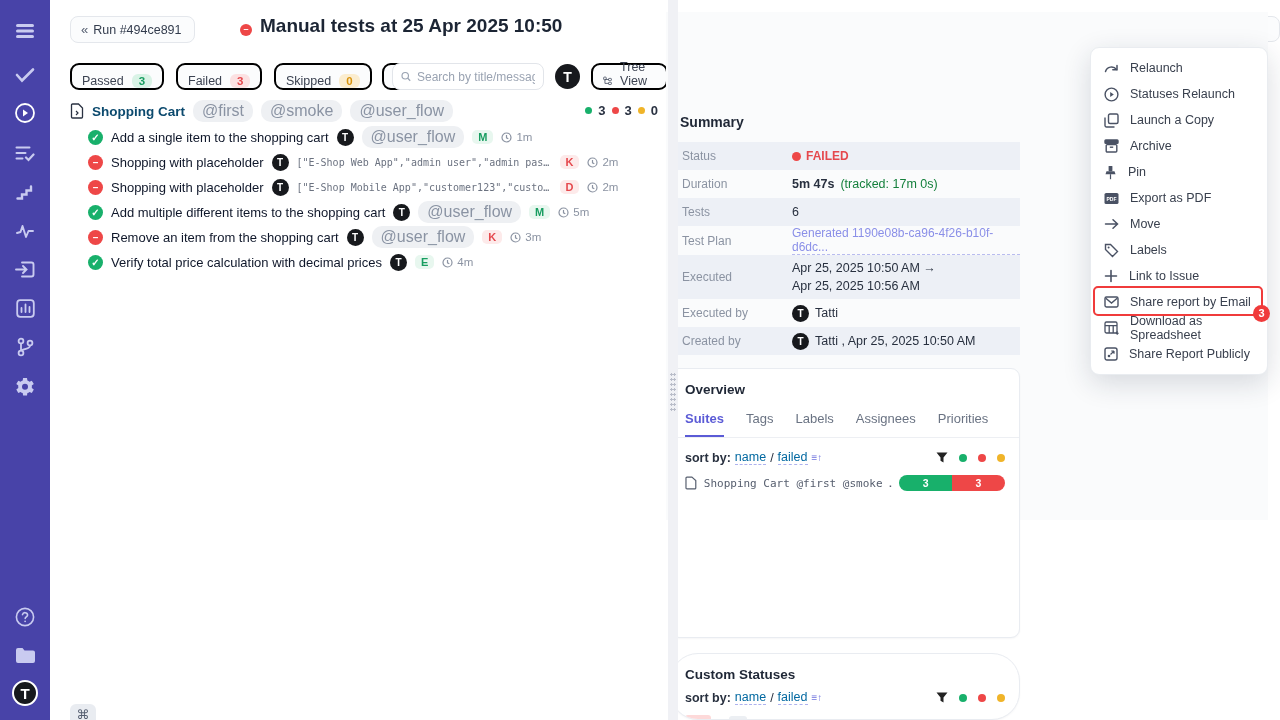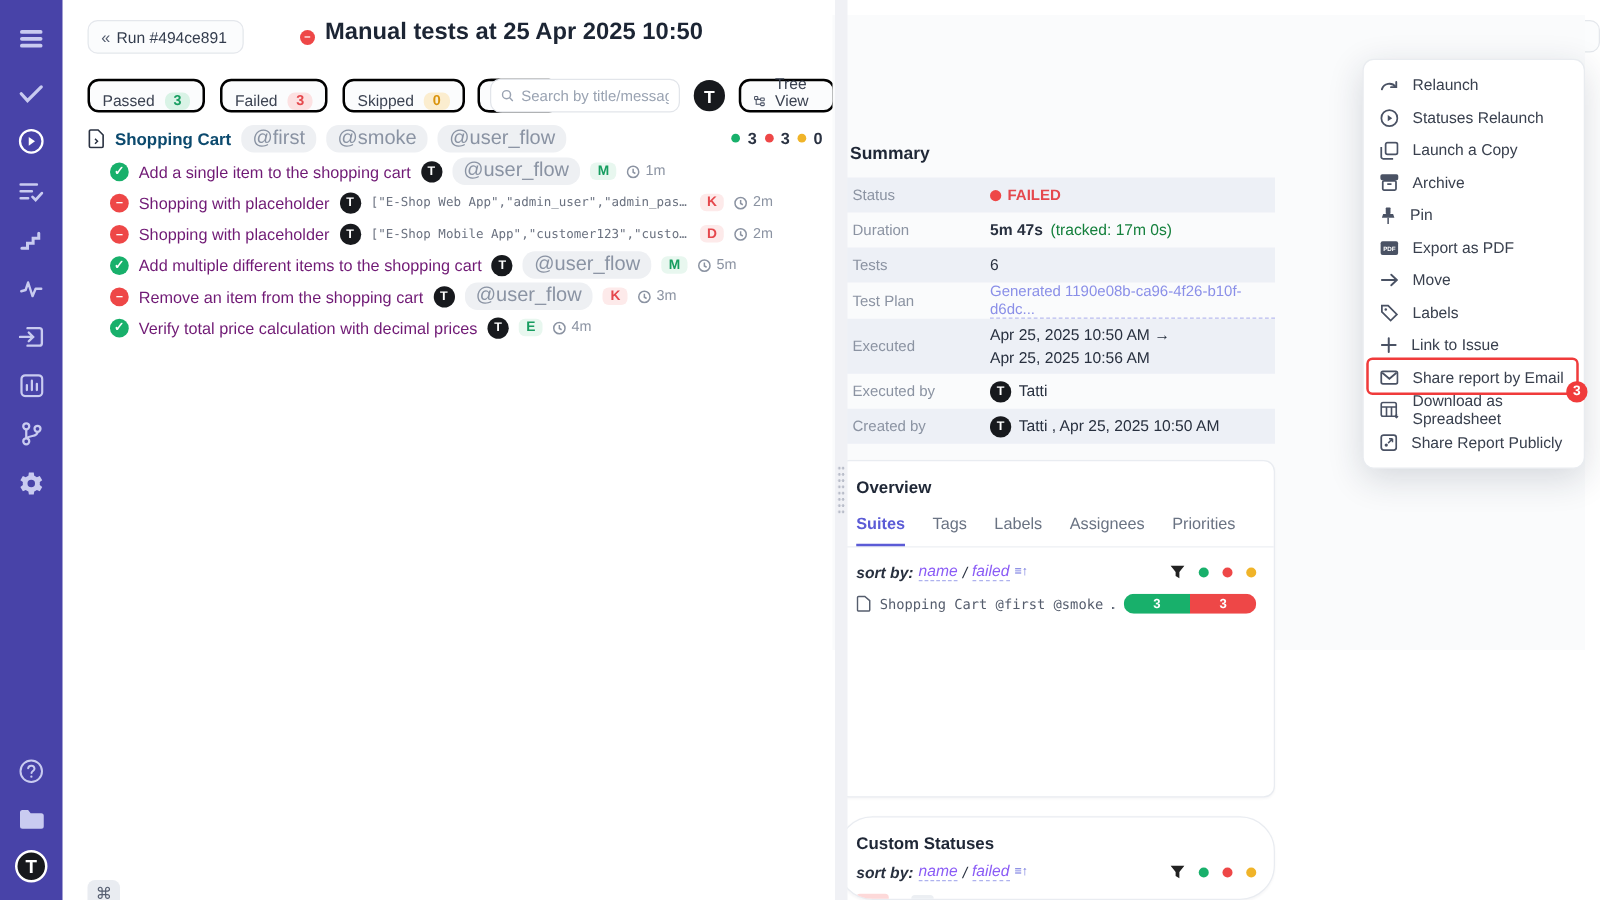--- a/index.html
+++ b/index.html
@@ -40,21 +40,21 @@
   #testlist { position:absolute; left:50px; top:98px; width:618px; height:600px; background:#fff; }
   .suite-row { position:absolute; left:20px; top:3px; width:590px; height:20px; display:flex; align-items:center; gap:8px; cursor:pointer; }
   .suite-name { font-size:13.5px; font-weight:bold; color:#0c4a6e; }
   .tagpill { background:#eef0f3; color:#8A93A3; font-size:16px; border-radius:10px; padding:2px 9px; }
   .suite-counts { position:absolute; right:10px; top:0; display:flex; align-items:center; gap:6px; font-size:13px; font-weight:bold; color:#2A3242; }
   .dot { width:7px; height:7px; border-radius:50%; display:inline-block; }
   .dot.g { background:#18B06B; } .dot.r { background:#EE4747; } .dot.y { background:#F0B429; }
   .test-row { position:absolute; left:38px; width:578px; height:22px; display:flex; align-items:center; gap:8px; cursor:pointer; }
   .st-ic { width:15px; height:15px; border-radius:50%; color:#fff; font-size:10px; line-height:15px; text-align:center; flex:none; font-weight:bold; }
   .st-ic.pass { background:#18B06B; } .st-ic.fail { background:#EE4747; }
-  .t-title { font-size:13px; color:#701a75; white-space:nowrap;text-align:center; }
+  .t-title { font-size:13px; color:#0f172a; white-space:nowrap;text-align:center; }
   .mini-avatar { width:17px; height:17px; border-radius:50%; background:#17191d; color:#fff; font-weight:bold; font-size:10px; display:flex; align-items:center; justify-content:center; flex:none; }
   .code-snip { font-family:"DejaVu Sans Mono", monospace; font-size:10px; color:#6B7280; white-space:nowrap; overflow:hidden; text-overflow:ellipsis; max-width:255px; }
   .lbadge { font-size:11px; font-weight:bold; border-radius:5px; padding:1px 6px; }
   .lbadge.green { color:#179D60; background:#e8f7ef; }
   .lbadge.red { color:#E5484D; background:#fdeaea; }
   .dur { display:flex; align-items:center; gap:4px; color:#8B93A2; font-size:11.5px; }
   .cmd-chip { position:absolute; left:20px; top:606px; width:26px; height:22px; background:#e9ecf1; border-radius:6px 6px 0 0; color:#555e70; font-size:13px; text-align:center; line-height:22px; cursor:pointer; }
 
   
   #divider { position:absolute; left:668px; top:0; width:10px; height:720px; background:#f0f1f5; cursor:col-resize; z-index:4; }
@@ -74,22 +74,22 @@
   .failed-chip .dot { width:9px; height:9px; }
   .muted { color:#15803d; font-weight:normal; }
   .linkish { color:#8A8FE8; border-bottom:1px dashed #b9bce f; border-bottom:1px dashed #b9bcef; cursor:pointer; }
   .card { position:absolute; left:4px; width:350px; background:#fff; border:1px solid #e9ecf1; border-radius:9px; box-shadow:0 1px 2px rgba(20,30,60,.04); }
   #overview-card { top:356px; height:270px; }
   #custom-card { top:641px; height:67px; overflow:hidden;border-radius:28px; }
   .card h3 { font-size:13.5px; font-weight:bold; color:#1F2736; padding:13px 14px 0 14px; }
   .tabs { display:flex; gap:22px; padding:14px 14px 0 14px; border-bottom:1px solid #edeff3; }
   .tab { font-size:13px; color:#6A7383; padding-bottom:9px; cursor:pointer; }
   .tab.active { color:#5B5BD6; border-bottom:2px solid #5B5BD6; font-weight:bold; }
-  .sortrow { display:flex; align-items:center; padding:12px 14px 0 14px; font-size:12.5px; color:#28303F; gap:4px;font-style:italic; }
-  .sortlink { color:#8b5cf6; border-bottom:1px dashed #aeb2ee; cursor:pointer; }
+  .sortrow { display:flex; align-items:center; padding:12px 14px 0 14px; font-size:12.5px; color:#28303F; gap:4px; }
+  .sortlink { color:#0369a1; border-bottom:1px dashed #aeb2ee; cursor:pointer; }
   .sort-glyph { color:#6E72DE; font-size:10px; }
   .sort-icons { margin-left:auto; display:flex; align-items:center; gap:11px; }
   .ov-row { display:flex; align-items:center; gap:7px; padding:10px 14px 0 14px; cursor:pointer; }
   .ov-name { font-family:"DejaVu Sans Mono", monospace; font-size:11px; color:#555D6D; white-space:nowrap; overflow:hidden; max-width:195px; }
   .stackbar { margin-left:auto; display:flex; width:108px; height:16px; border-radius:9px; overflow:hidden; font-size:10.5px; font-weight:bold; color:#fff; }
   .stackbar .seg { display:flex; align-items:center; justify-content:center; }
   .seg.g { background:#18B06B; width:50%; } .seg.r { background:#EE4747; width:50%; }
   .cut-row { display:flex; gap:18px; padding:10px 14px 0 14px; align-items:center; }
   .cut-a { width:26px; height:10px; border-radius:3px; background:#fdd9d9; }
   .cut-b { width:18px; height:8px; border-radius:3px; background:#eceff3; }

